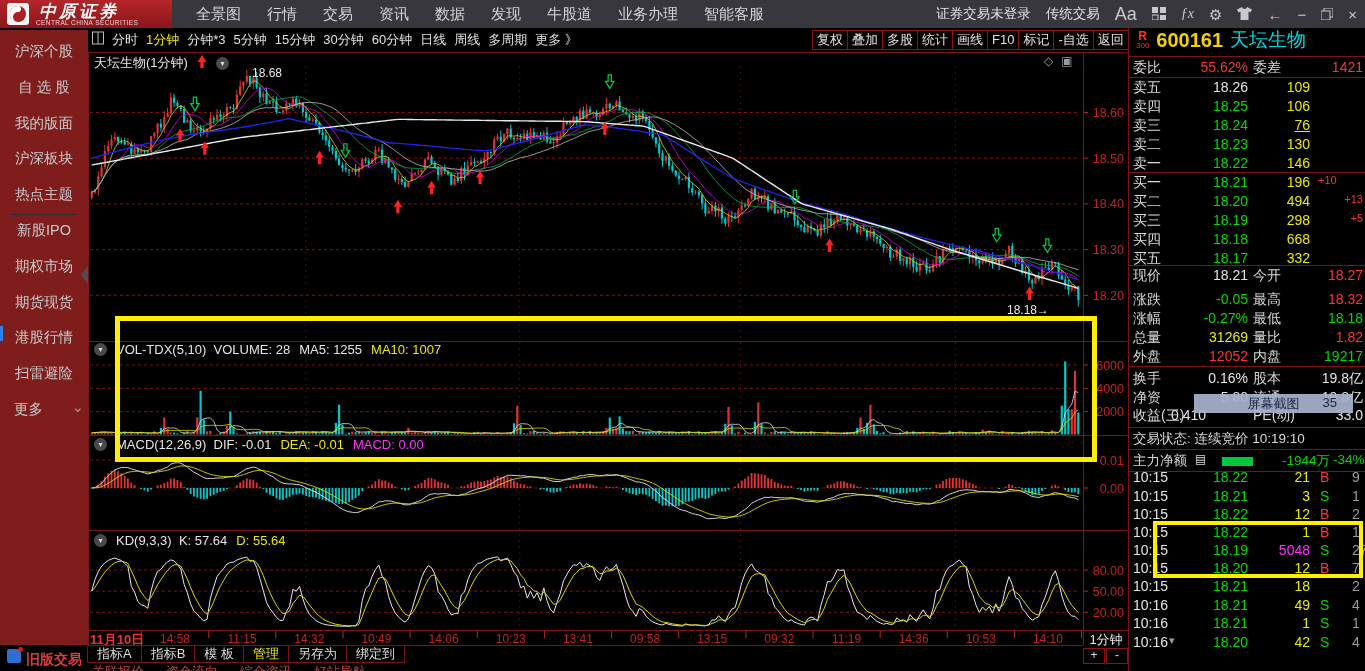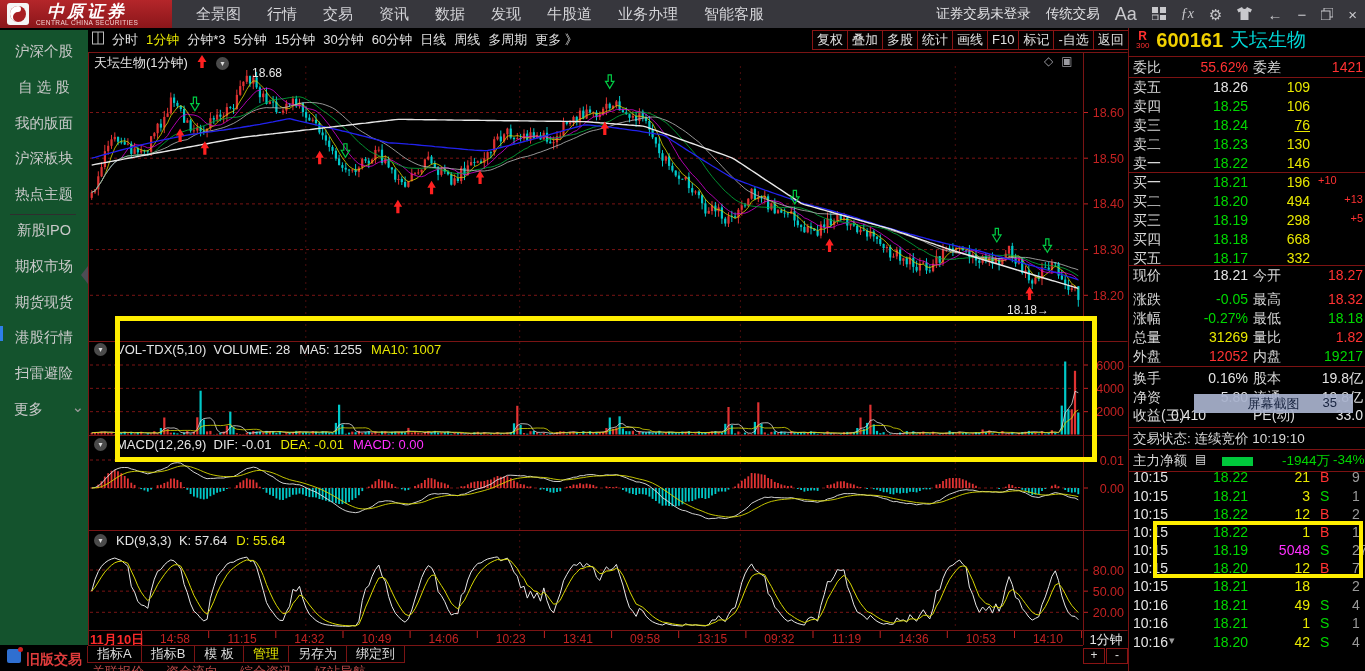--- a/index.html
+++ b/index.html
@@ -6,38 +6,38 @@
     font-family:"Liberation Sans","DejaVu Sans",sans-serif;}
   #stage{position:absolute;left:0;top:0;width:1365px;height:671px;background:#000;overflow:hidden;}
   
   .c-white{color:#e4e4e4}.c-red{color:#ff3232}.c-green{color:#00d800}.c-yellow{color:#e8e800}
   .c-magenta{color:#ff30ff}.c-gray{color:#9a9a9a}.c-lab{color:#d8d8d8}
   .small{font-size:11px}
   
   #titlebar{position:absolute;left:0;top:0;width:1365px;height:28px;background:#37373d;}
   #logo{position:absolute;left:0;top:0;width:172px;height:28px;background:linear-gradient(180deg,#b4262a,#8a161a);}
   #logo .emblem{position:absolute;left:7px;top:3px;width:22px;height:22px;background:#f5f5f5;border-radius:3px;}
-  #brandcn{position:absolute;left:47px;top:0px;font-family:"Liberation Serif","DejaVu Serif",serif;
+  #brandcn{position:absolute;left:39px;top:0px;font-family:"Liberation Serif","DejaVu Serif",serif;
     font-size:17px;font-weight:bold;font-style:italic;color:#fff;letter-spacing:3px;white-space:nowrap;}
   #branden{position:absolute;left:36px;top:19px;font-size:6.5px;color:#f2d2d2;letter-spacing:.4px;white-space:nowrap;}
   #topmenu{position:absolute;left:196px;top:0;height:28px;display:flex;align-items:center;gap:26px;}
   #topmenu span{font-size:15px;color:#d4d4d8;white-space:nowrap;}
   #tb-right{position:absolute;right:8px;top:0;height:28px;display:flex;align-items:center;gap:15px;}
   #tb-right .txt{font-size:13.5px;color:#e3e3e6;white-space:nowrap;}
   #tb-right .ico{font-size:15px;line-height:1;color:#c9c9cd;}
   #tb-right .fx{font-family:"Liberation Serif",serif;font-style:italic;font-size:14px;color:#c9c9cd;}
   
   #periodbar{position:absolute;left:92px;top:28px;height:24px;display:flex;align-items:center;gap:8px;}
   #periodbar .pitem{font-size:13px;color:#e0e0e0;white-space:nowrap;}
   #periodbar .pitem.active{color:#e8e800;}
   #rightbtns{position:absolute;left:813px;top:30px;height:20px;display:flex;}
   #rightbtns .rbtn{border:1px solid #8a1414;margin-left:-1px;padding:0 4px;font-size:13px;color:#e0e0e0;
     line-height:18px;white-space:nowrap;background:#050000;}
   
-  #sidebar{position:absolute;left:0;top:30px;width:88px;height:615px;background:#14532d;}
+  #sidebar{position:absolute;left:0;top:30px;width:88px;height:615px;background:#7f1d1d;}
   .sbitem{position:absolute;left:0;width:88px;height:22px;text-align:center;font-size:14.5px;color:#c9c9c9;line-height:22px;white-space:nowrap;}
   #sb-collapse{position:absolute;left:81px;top:266px;width:0;height:0;border-top:9px solid transparent;
     border-bottom:9px solid transparent;border-right:7px solid #4d4d55;}
   #sb-bluetick{position:absolute;left:0;top:326px;width:3px;height:15px;background:#2e7fe8;}
   #legacy{position:absolute;left:26px;top:651px;font-size:14px;font-weight:bold;color:#e03c3c;white-space:nowrap;}
   #legacyicon{position:absolute;left:7px;top:649px;width:14px;height:14px;background:#2f6fd0;border-radius:2px;}
   #legacyicon::after{content:"";position:absolute;right:-2px;top:-2px;width:5px;height:5px;background:#d02020;border-radius:50%;}
   
   .hdr{position:absolute;display:flex;align-items:center;gap:9px;font-size:13px;white-space:nowrap;z-index:5;}
   .cc{width:13px;height:13px;border-radius:50%;background:#4a4a4a;color:#ddd;font-size:8px;line-height:13px;text-align:center;display:inline-block;}

